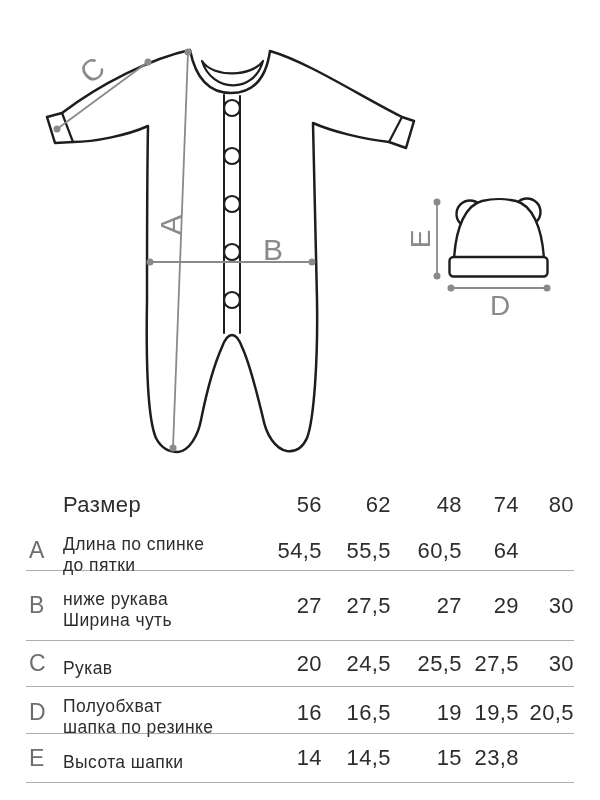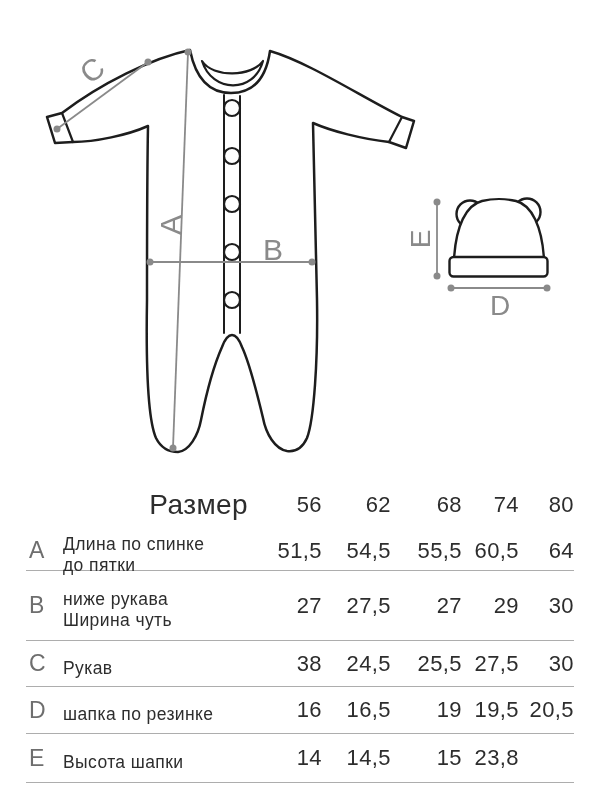--- a/index.html
+++ b/index.html
@@ -13,21 +13,21 @@
   .trow.bordered{border-bottom:1px solid #adadad;}
   .h-row{height:40px;}
   .r-a{height:45px;}
   .r-b{height:69px;}
   .r-c{height:45px;}
   .r-d{height:46px;}
   .r-e{height:48px;}
   .cell{letter-spacing:.4px;}
   .letter{color:#6e6e6e;font-size:23px;padding-left:3px;}
   .desc{font-size:17.5px;line-height:21px;grid-column:2;margin-top:9px;}
-  .title{font-size:28px;grid-column:2;text-align:right;}
+  .title{font-size:22px;grid-column:2;}
   .val{font-size:22px;text-align:right;}
 </style>
 </head>
 <body>
 
 <div id="page">
 
   <svg id="diagram" width="600" height="485" viewBox="0 0 600 485">
 
     <g fill="#ffffff" stroke="#1d1d1d" stroke-width="2.5" stroke-linejoin="round" stroke-linecap="round">
@@ -112,32 +112,31 @@
     <text class="mlabel" x="500" y="305" text-anchor="middle" dominant-baseline="central" style="font-size:28px">D</text>
     <text class="mlabel" x="420" y="239" text-anchor="middle" dominant-baseline="central" transform="rotate(-90 420 239)" style="font-size:28px">E</text>
   </svg>
 
   <div id="size-table">
 
     <div class="trow h-row">
       <div class="cell title">Размер</div>
       <div class="cell val">56</div>
       <div class="cell val">62</div>
-      <div class="cell val">68</div>
+      <div class="cell val">48</div>
       <div class="cell val">74</div>
       <div class="cell val">80</div>
     </div>
 
     <div class="trow bordered r-a">
       <div class="cell letter">A</div>
       <div class="cell desc">
         <div>Длина по спинке</div>
         <div>до пятки</div>
       </div>
-      <div class="cell val">51,5</div>
       <div class="cell val">54,5</div>
       <div class="cell val">55,5</div>
       <div class="cell val">60,5</div>
       <div class="cell val">64</div>
     </div>
 
     <div class="trow bordered r-b">
       <div class="cell letter">B</div>
       <div class="cell desc">
         <div>ниже рукава</div>
@@ -148,30 +147,31 @@
       <div class="cell val">27</div>
       <div class="cell val">29</div>
       <div class="cell val">30</div>
     </div>
 
     <div class="trow bordered r-c">
       <div class="cell letter">C</div>
       <div class="cell desc">
         <div>Рукав</div>
       </div>
-      <div class="cell val">38</div>
+      <div class="cell val">20</div>
       <div class="cell val">24,5</div>
       <div class="cell val">25,5</div>
       <div class="cell val">27,5</div>
       <div class="cell val">30</div>
     </div>
 
     <div class="trow bordered r-d">
       <div class="cell letter">D</div>
       <div class="cell desc">
+        <div>Полуобхват</div>
         <div>шапка по резинке</div>
       </div>
       <div class="cell val">16</div>
       <div class="cell val">16,5</div>
       <div class="cell val">19</div>
       <div class="cell val">19,5</div>
       <div class="cell val">20,5</div>
     </div>
 
     <div class="trow bordered r-e">

